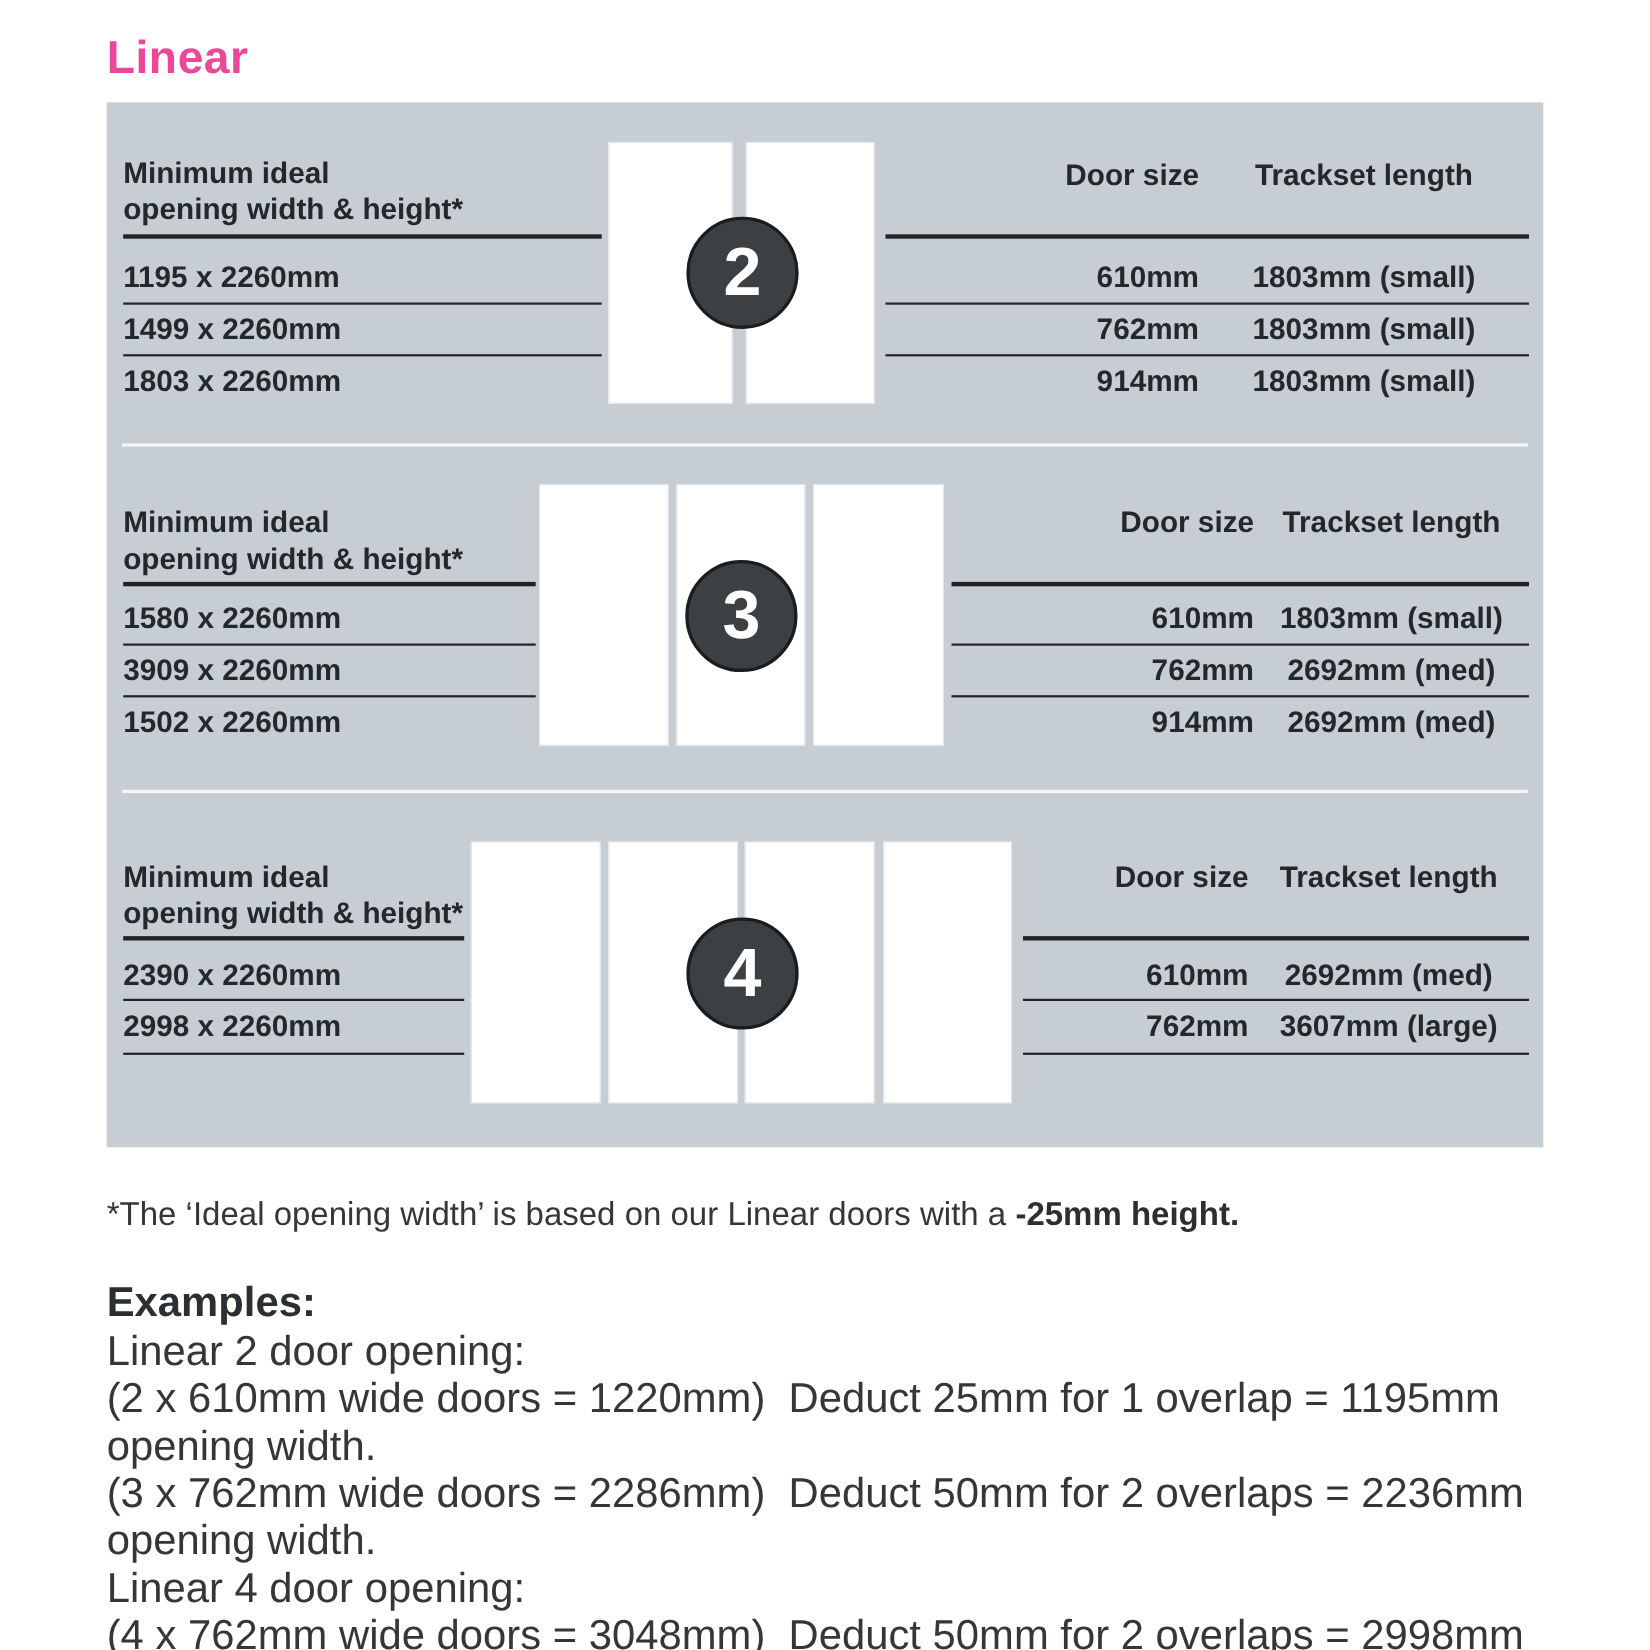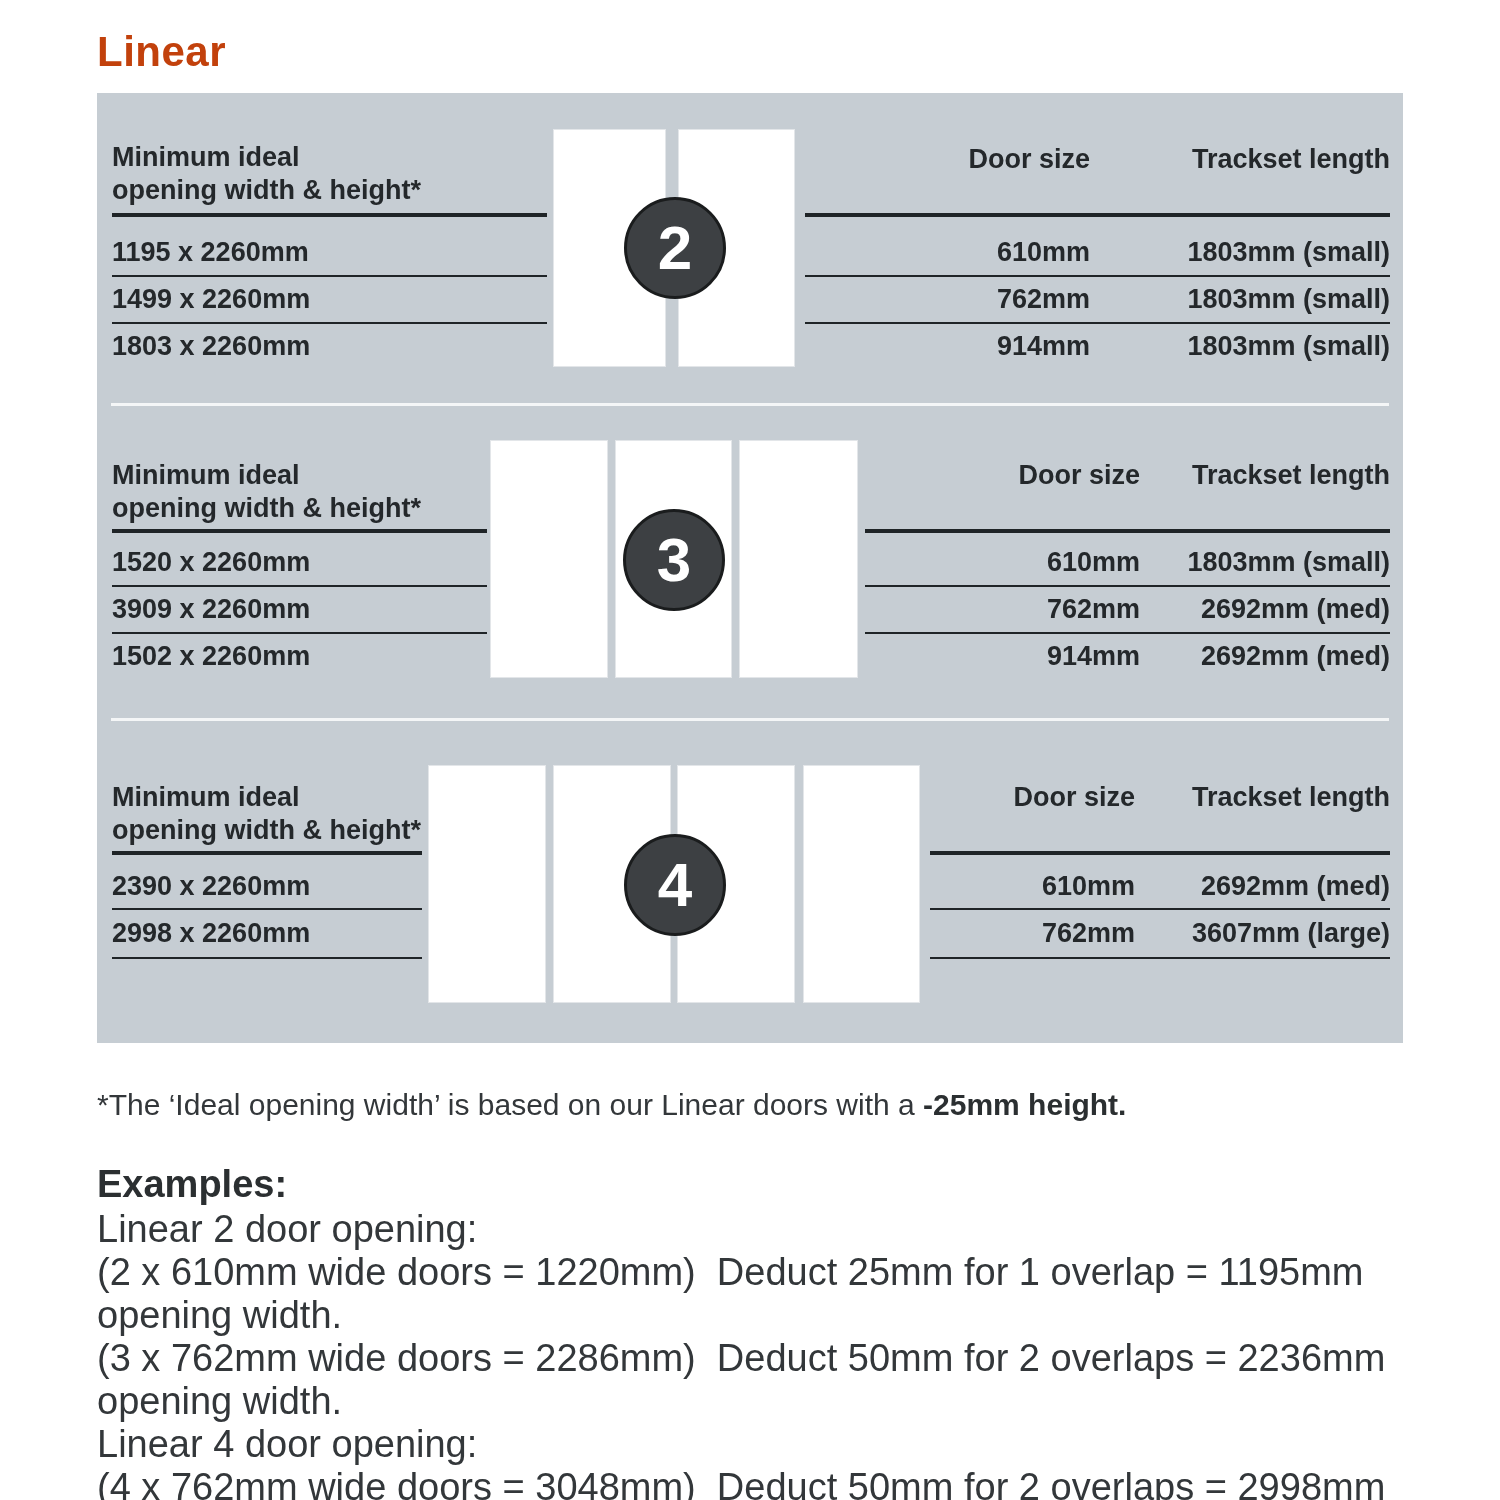--- a/index.html
+++ b/index.html
@@ -1,28 +1,28 @@
 <!DOCTYPE html>
 <html><head>
 <meta charset="utf-8">
 <style>
   html,body{margin:0;padding:0;background:#ffffff;}
   .page{position:relative;width:1500px;height:1500px;background:#ffffff;
         font-family:"Liberation Sans", sans-serif;color:#24282b;overflow:hidden;}
   .abs{position:absolute;}
-  .title{font-size:42px;font-weight:bold;color:#c2410c;letter-spacing:0.5px;}
+  .title{font-size:42px;font-weight:bold;color:#ec4899;letter-spacing:0.5px;}
   .panel{position:absolute;left:97px;top:93px;width:1306px;height:950px;background:#c6cdd3;}
   .divider{position:absolute;left:14px;width:1278px;height:3px;background:#f4f6f7;}
   .lhdr{font-size:27px;font-weight:bold;line-height:33px;color:#24282b;}
   .thick{position:absolute;height:4px;background:#1f2427;}
   .thin{position:absolute;height:2px;background:#1f2427;}
   .cell{font-size:27px;font-weight:bold;color:#24282b;white-space:nowrap;line-height:32px;}
   .rrow{position:absolute;display:flex;}
   .dcol{text-align:right;}
-  .tcol{flex:1;text-align:right;}
+  .tcol{flex:1;text-align:center;}
   .door{position:absolute;background:#ffffff;border:1px solid #e3e6e9;box-sizing:border-box;}
   .badge{position:absolute;width:96px;height:96px;border-radius:50%;background:#3d4043;
          border:3px solid #1a1c1d;display:flex;align-items:center;justify-content:center;}
   .badge span{color:#ffffff;font-size:62px;font-weight:bold;line-height:1;}
   .footnote{position:absolute;left:97px;top:1088px;font-size:30px;color:#33373a;}
   .footnote b{color:#2b2f31;}
   .examples{position:absolute;left:97px;top:1163px;font-size:38px;color:#33373a;line-height:43px;}
   .examples p{margin:0;white-space:pre-wrap;}
   .examples .exh{font-weight:bold;color:#2b2f31;margin-bottom:2px;}
 </style>
@@ -72,21 +72,21 @@
       <div class="cell tcol">1803mm (small)</div>
     </div>
 
     <div class="divider" style="top:310px;"></div>
 
     <div class="abs lhdr" style="left:15px;top:366px;width:375px;">
       <span>Minimum ideal</span><br>
       <span>opening width &amp; height*</span>
     </div>
     <div class="thick" style="left:15px;top:436px;width:375px;"></div>
-    <div class="abs cell" style="left:15px;top:453px;">1520 x 2260mm</div>
+    <div class="abs cell" style="left:15px;top:453px;">1580 x 2260mm</div>
     <div class="thin" style="left:15px;top:492px;width:375px;"></div>
     <div class="abs cell" style="left:15px;top:500px;">3909 x 2260mm</div>
     <div class="thin" style="left:15px;top:539px;width:375px;"></div>
     <div class="abs cell" style="left:15px;top:547px;">1502 x 2260mm</div>
 
     <div class="door" style="left:393px;top:347px;width:118px;height:238px;"></div>
     <div class="door" style="left:518px;top:347px;width:117px;height:238px;"></div>
     <div class="door" style="left:642px;top:347px;width:119px;height:238px;"></div>
     <div class="badge" style="left:526px;top:416px;">
       <span>3</span>

